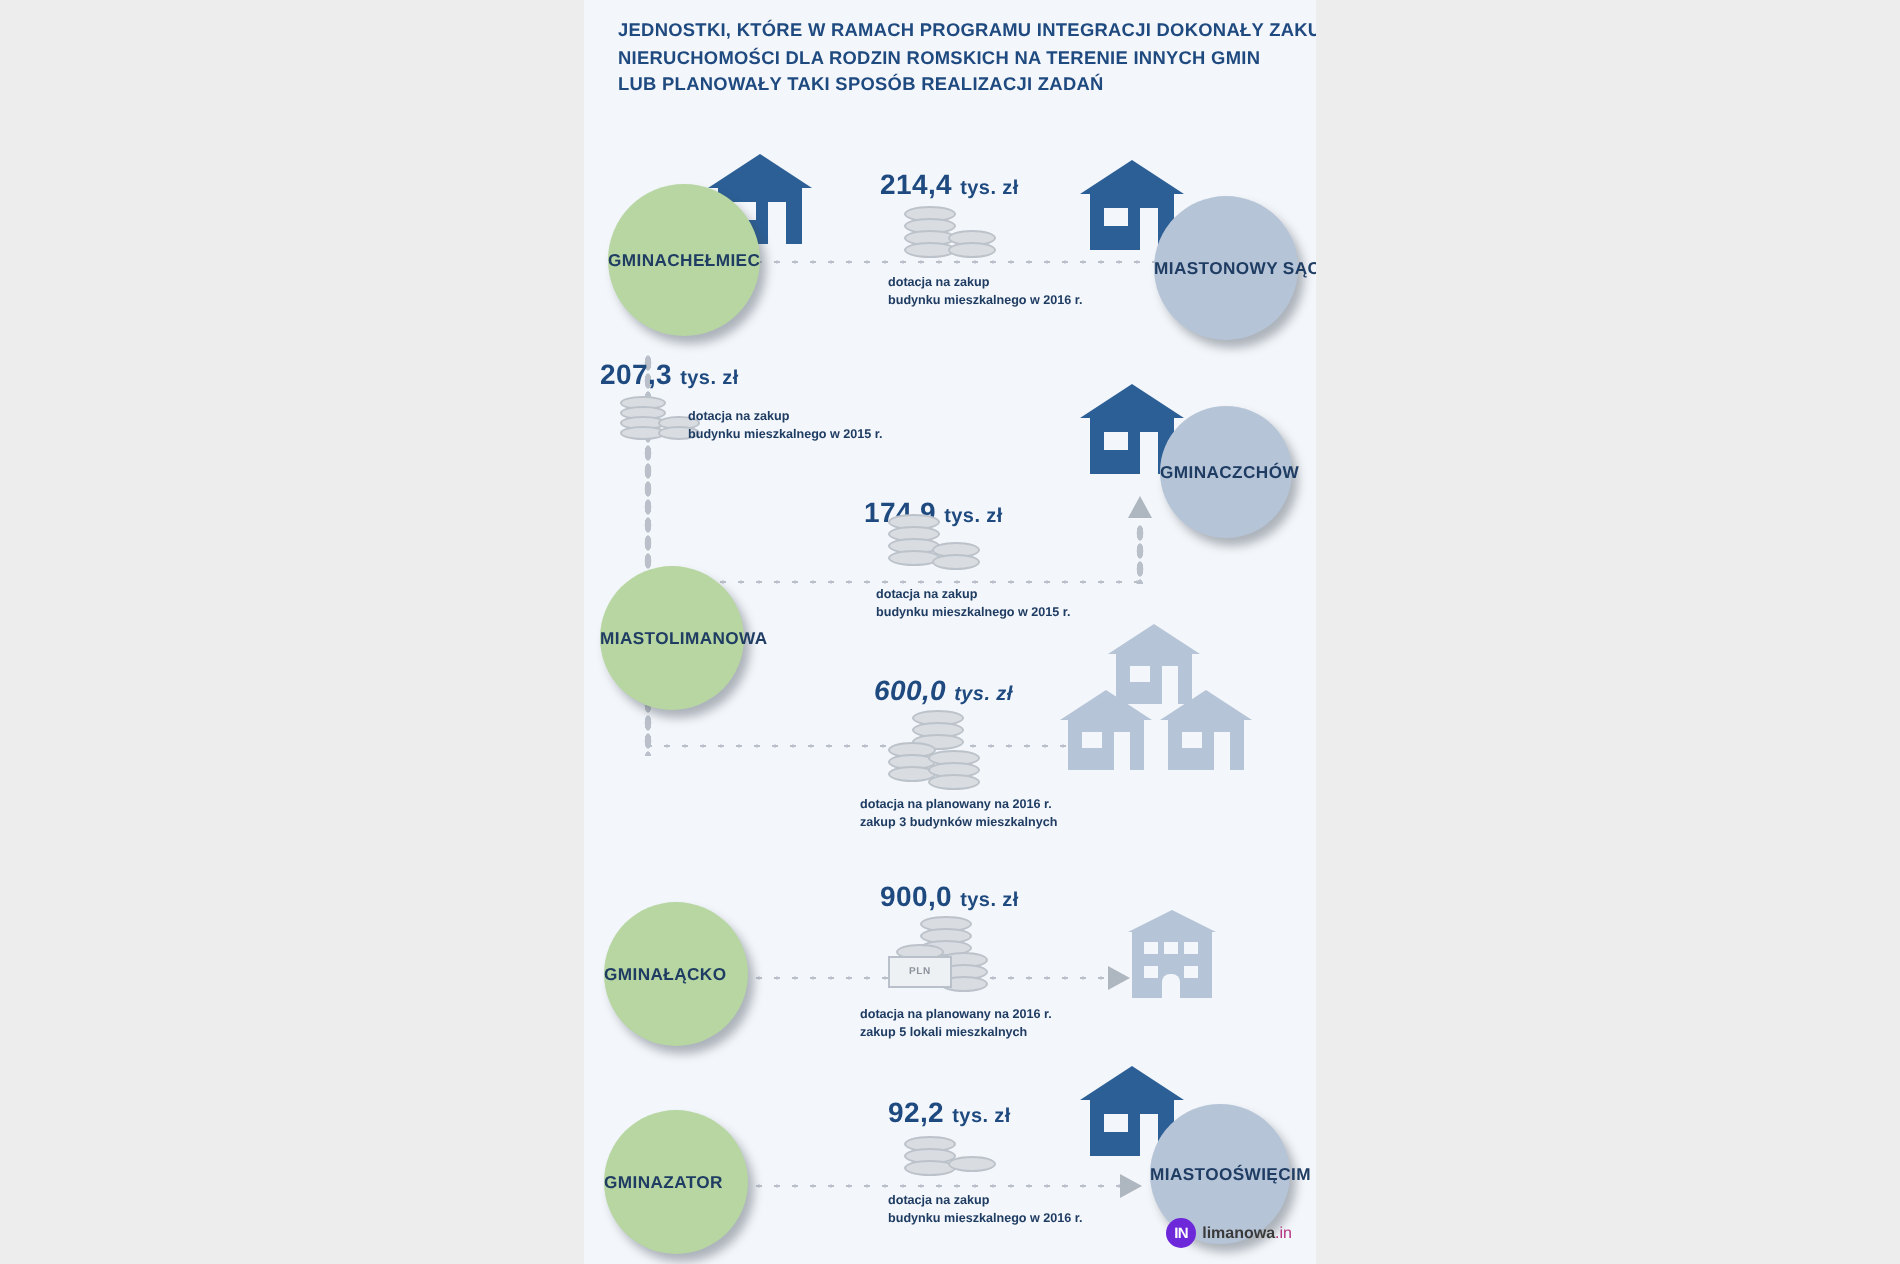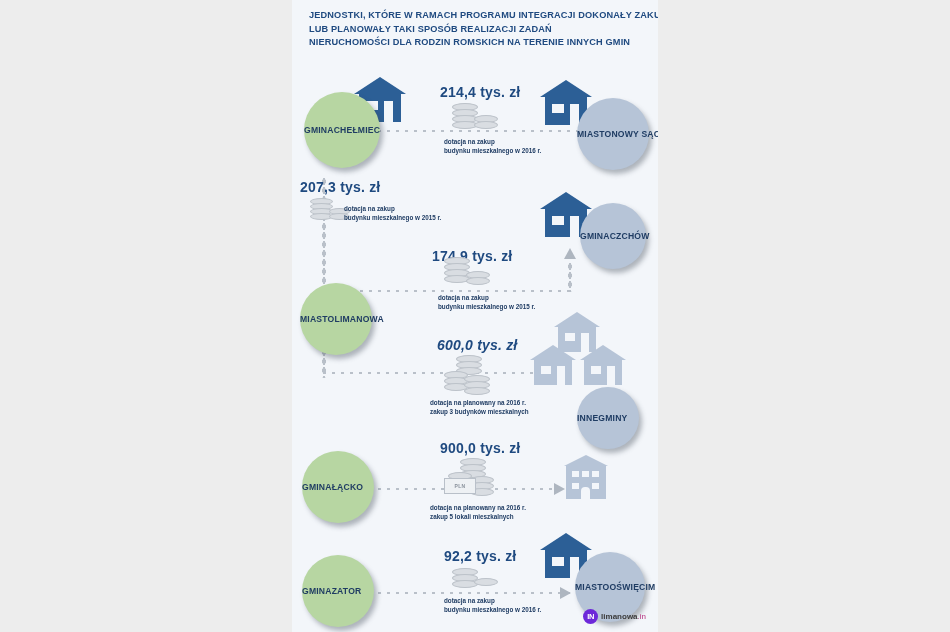--- a/index.html
+++ b/index.html
@@ -59,21 +59,21 @@
     position:absolute;width:0;height:0;z-index:3;
     border-left:6px solid transparent;border-right:6px solid transparent;
     border-bottom:11px solid #aeb6c0;
   }
 
   
   .amount{
     position:absolute;color:#1f4a80;font-weight:bold;
     font-size:14px;white-space:nowrap;z-index:4;letter-spacing:0.2px;
   }
-  .amount .unit{font-size:14px;}
+  .amount .unit{font-size:10px;}
   .caption{
     position:absolute;color:#1f3c63;font-weight:bold;
     font-size:6.3px;line-height:9px;white-space:nowrap;z-index:4;
   }
   .caption div{white-space:nowrap;}
 
   
   .house{position:absolute;z-index:4;}
   .house .roof{
     position:absolute;left:0;top:0;width:0;height:0;
@@ -122,22 +122,22 @@
   .logo-text .tld{color:#b5317f;font-weight:normal;}
 </style>
 </head>
 <body>
 
 <div class="page">
   <div class="panel">
 
     <div class="title">
       <div>JEDNOSTKI, KTÓRE W RAMACH PROGRAMU INTEGRACJI DOKONAŁY ZAKUPU</div>
+      <div>NIERUCHOMOŚCI DLA RODZIN ROMSKICH NA TERENIE INNYCH GMIN</div>
       <div>LUB PLANOWAŁY TAKI SPOSÓB REALIZACJI ZADAŃ</div>
-      <div>NIERUCHOMOŚCI DLA RODZIN ROMSKICH NA TERENIE INNYCH GMIN</div>
     </div>
 
     <div class="dots-h" style="left:38px;top:129px;width:272px;"></div>
     <div class="arrow-r" style="left:290px;top:125px;"></div>
 
     <div class="circle c-green" style="left:12px;top:92px;width:76px;height:76px;">
       <span>GMINA</span>
       <span>CHEŁMIEC</span>
     </div>
 
@@ -279,24 +279,20 @@
       <div class="win" style="left:11px;top:21px;width:10px;height:8px;"></div>
       <div class="door" style="left:27px;top:21px;width:8px;height:19px;"></div>
     </div>
     <div class="house" style="left:288px;top:345px;width:46px;height:42px;--hw:23px;--rh:15px;--col:#b6c4d7;--bx:4px;--bw:38px;--bh:25px;">
       <div class="roof"></div>
       <div class="body"></div>
       <div class="win" style="left:11px;top:21px;width:10px;height:8px;"></div>
       <div class="door" style="left:27px;top:21px;width:8px;height:19px;"></div>
     </div>
 
-    <div class="circle c-blue" style="left:285px;top:387px;width:62px;height:62px;">
-      <span>INNE</span>
-      <span>GMINY</span>
-    </div>
 
     <div class="dots-h" style="left:38px;top:487px;width:240px;"></div>
     <div class="arrow-r" style="left:262px;top:483px;"></div>
 
     <div class="circle c-green" style="left:10px;top:451px;width:72px;height:72px;">
       <span>GMINA</span>
       <span>ŁĄCKO</span>
     </div>
 
     <div class="amount" style="left:148px;top:440px;">

